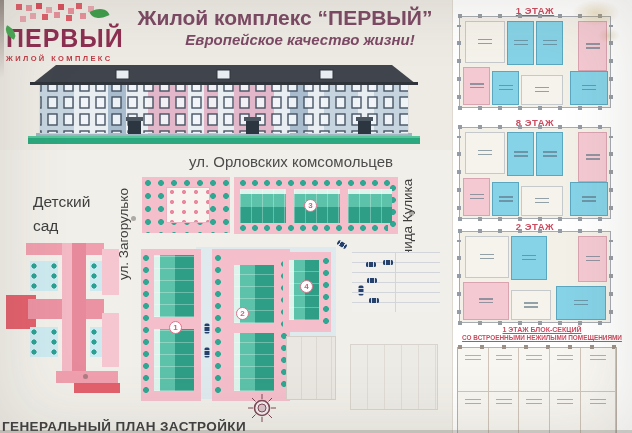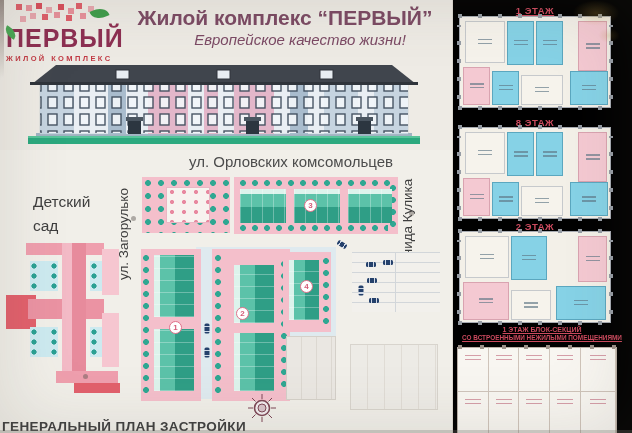--- a/index.html
+++ b/index.html
@@ -20,21 +20,21 @@
                  72px 2px #e8a7ae;}
   .leaf{position:absolute;right:12px;top:6px;width:17px;height:11px;background:#3f9d4b;
         border-radius:0 85% 0 85%;transform:rotate(-24deg);}
   .leaf2{position:absolute;left:-6px;top:26px;width:13px;height:9px;background:#49a855;
          border-radius:0 85% 0 85%;transform:rotate(30deg);}
   .logo-name{font-size:25px;font-weight:bold;color:#8d2f52;letter-spacing:1px;line-height:1.0;}
   .logo-sub{font-size:7.5px;font-weight:bold;color:#c23a44;letter-spacing:2.4px;margin-top:3px;white-space:nowrap;}
   .hdr-title{left:118px;top:6px;width:334px;text-align:center;color:#7c4a64;
              font-size:21px;font-weight:bold;white-space:nowrap;}
   .hdr-sub{left:150px;top:31px;width:300px;text-align:center;color:#7c4a64;
-           font-size:15px;font-style:italic;font-weight:normal;}
+           font-size:15px;font-style:italic;font-weight:bold;}
 
   
   .elevation{left:28px;top:60px;width:392px;height:90px;}
 
   
   .plan-area{left:0;top:150px;width:452px;height:283px;background:#f1efe9;}
   .street-top{left:148px;top:153px;width:286px;text-align:center;font-size:15px;color:#4c4c4c;}
   .kg-label{left:33px;top:190px;width:72px;font-size:15.5px;color:#3e3e3e;line-height:1.55;}
   .street-left{left:116px;top:178px;height:102px;writing-mode:vertical-rl;transform:rotate(180deg);
                font-size:13.5px;color:#3e3e3e;}
@@ -92,21 +92,21 @@
   .car{width:10px;height:5px;border-radius:1.5px;
     background:linear-gradient(90deg,#24406b 0 2px,#cfd8e6 2px 3px,#24406b 3px 7px,#cfd8e6 7px 8px,#24406b 8px 10px);}
   .ghost1{left:286px;top:336px;width:48px;height:62px;background:#eae7e2;border:1px solid #d4d0c9;
     background-image:repeating-linear-gradient(90deg,rgba(0,0,0,0) 0 14px,#dcd8d1 14px 15px);}
   .ghost2{left:350px;top:344px;width:86px;height:64px;background:#edebe6;border:1px solid #d8d4cd;
     background-image:repeating-linear-gradient(90deg,rgba(0,0,0,0) 0 16px,#e0dcd5 16px 17px);}
   .compass{left:246px;top:392px;width:32px;height:32px;}
   .smudge{width:5px;height:5px;border-radius:50%;background:rgba(90,85,80,.45);}
 
   
-  .panel{left:452px;top:0;width:180px;height:433px;background:#000000;border-left:1px solid #dedad2;box-sizing:border-box;}
+  .panel{left:452px;top:0;width:180px;height:433px;background:#ffffff;border-left:1px solid #dedad2;box-sizing:border-box;}
   .panel *{position:absolute;}
   .fp-label{left:0;width:164px;text-align:center;font-size:9.5px;font-weight:bold;color:#cc4a5e;
     text-decoration:underline;letter-spacing:.5px;white-space:nowrap;}
   .fplan{left:6px;width:152px;height:92px;background:#f3f0e8;border:1.5px solid #a7abb2;box-sizing:border-box;}
   .fplan::before{content:"";position:absolute;left:-2px;right:-2px;top:-3px;height:4px;
     background:repeating-linear-gradient(90deg,#969ca4 0 4px,rgba(0,0,0,0) 4px 20px);}
   .fplan::after{content:"";position:absolute;left:-2px;right:-2px;bottom:-3px;height:4px;
     background:repeating-linear-gradient(90deg,#969ca4 0 4px,rgba(0,0,0,0) 4px 20px);}
   .pil{width:4px;top:8px;bottom:8px;background:repeating-linear-gradient(0deg,#969ca4 0 4px,rgba(0,0,0,0) 4px 18px);}
   .pil.l{left:-3px;} .pil.r{right:-3px;}

